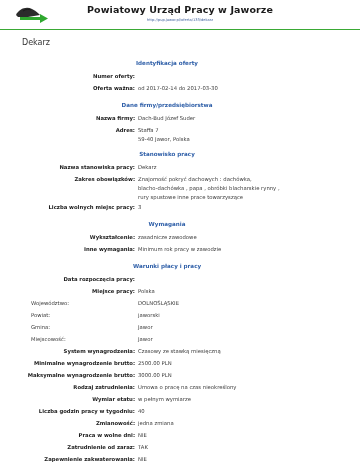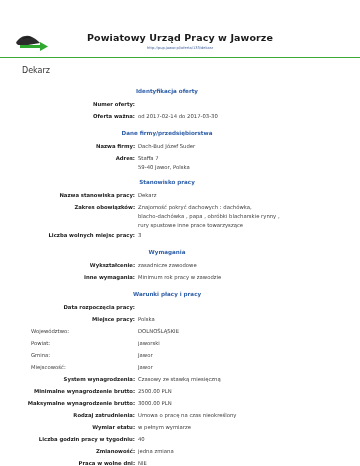--- a/index.html
+++ b/index.html
@@ -11,21 +11,20 @@
     color: #222222;
     overflow: hidden;
   }
 
   
   .site-header {
     position: relative;
     height: 30px;
     border-bottom: 1.5px solid #3aa935;
     background: #ffffff;
-    margin-top: 28px;
   }
   .logo {
     position: absolute;
     left: 14px; top: 4px;
     width: 40px; height: 20px;
   }
   .header-text {
     text-align: center;
     padding-top: 4px;
   }

